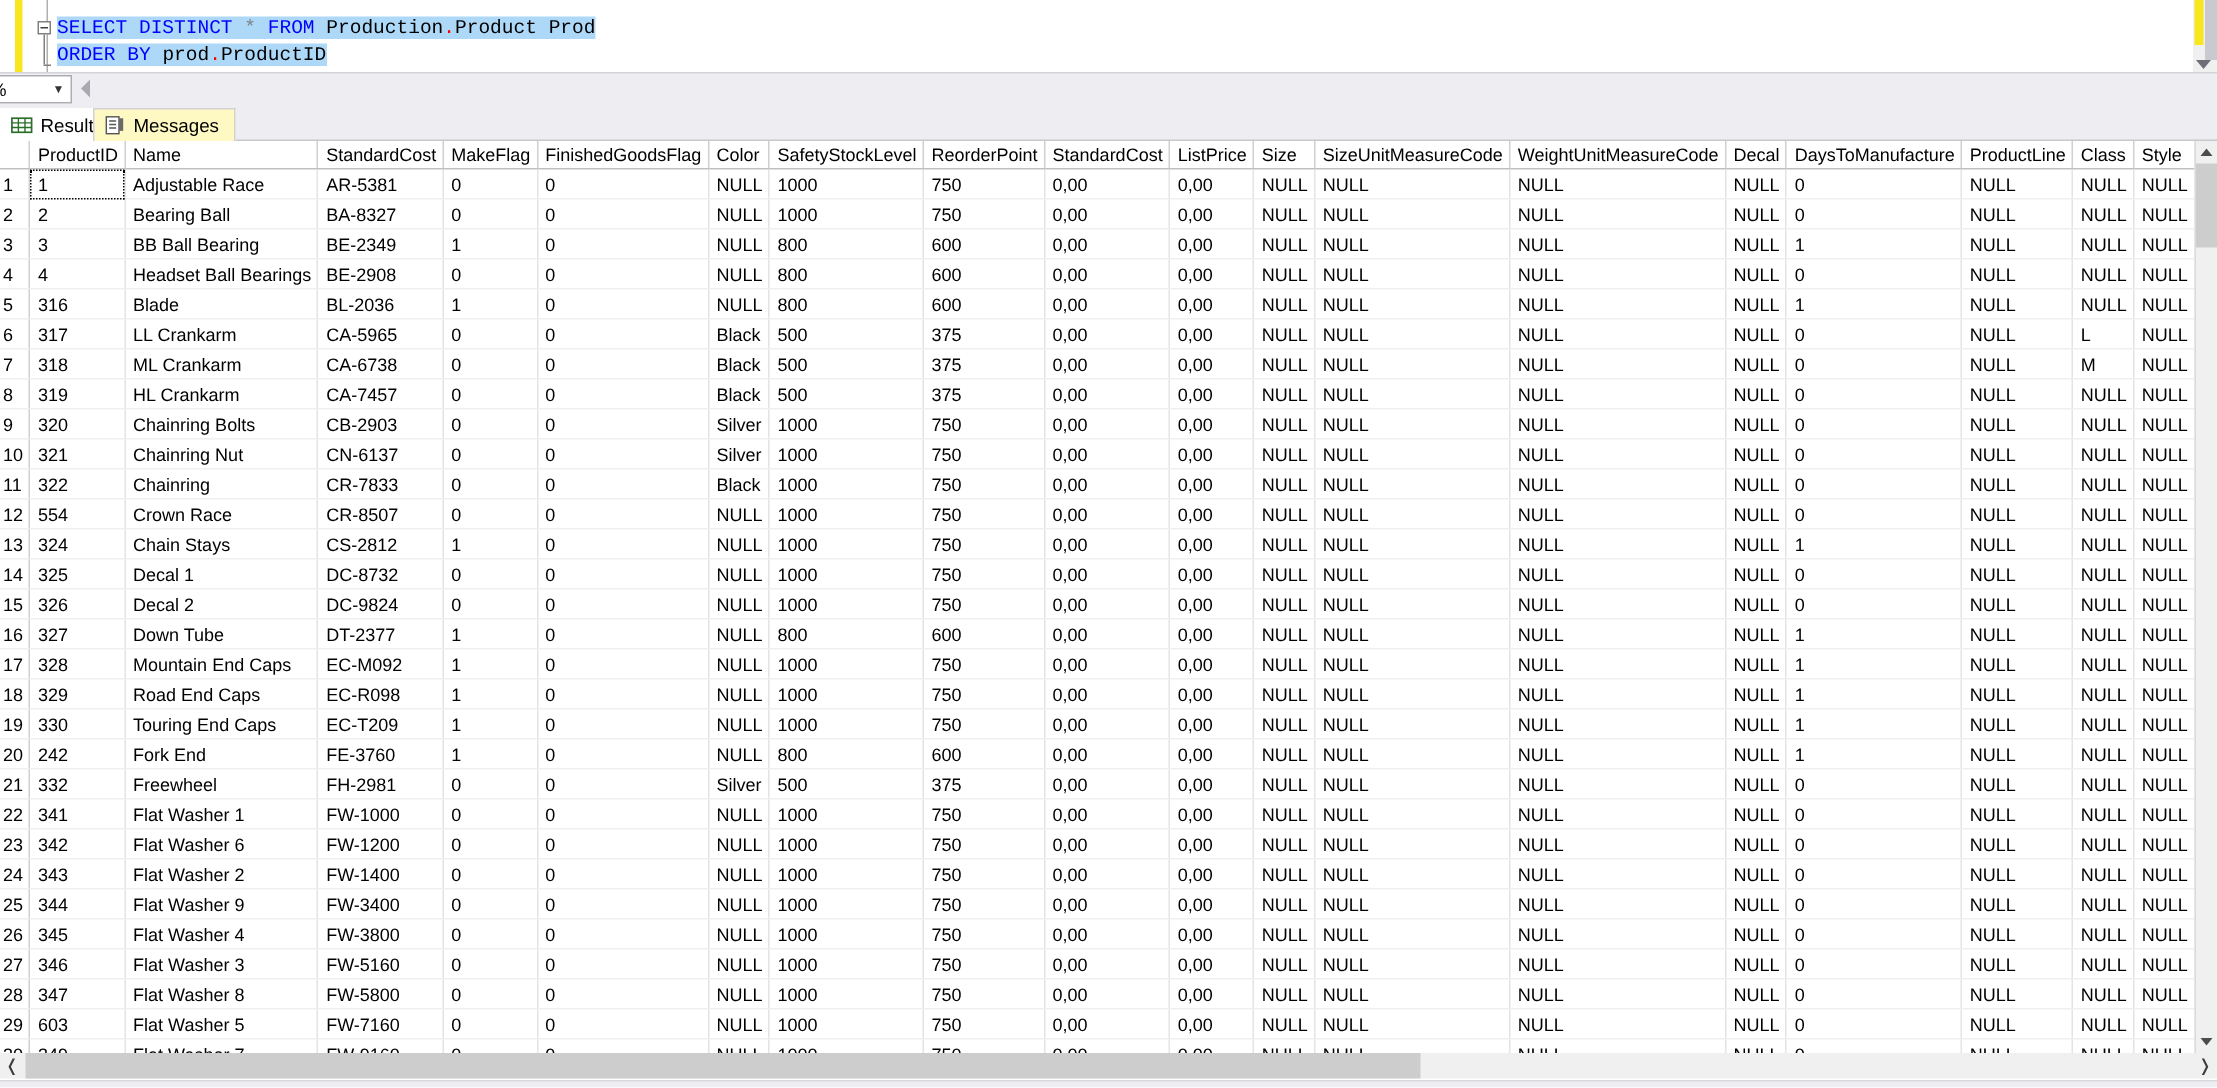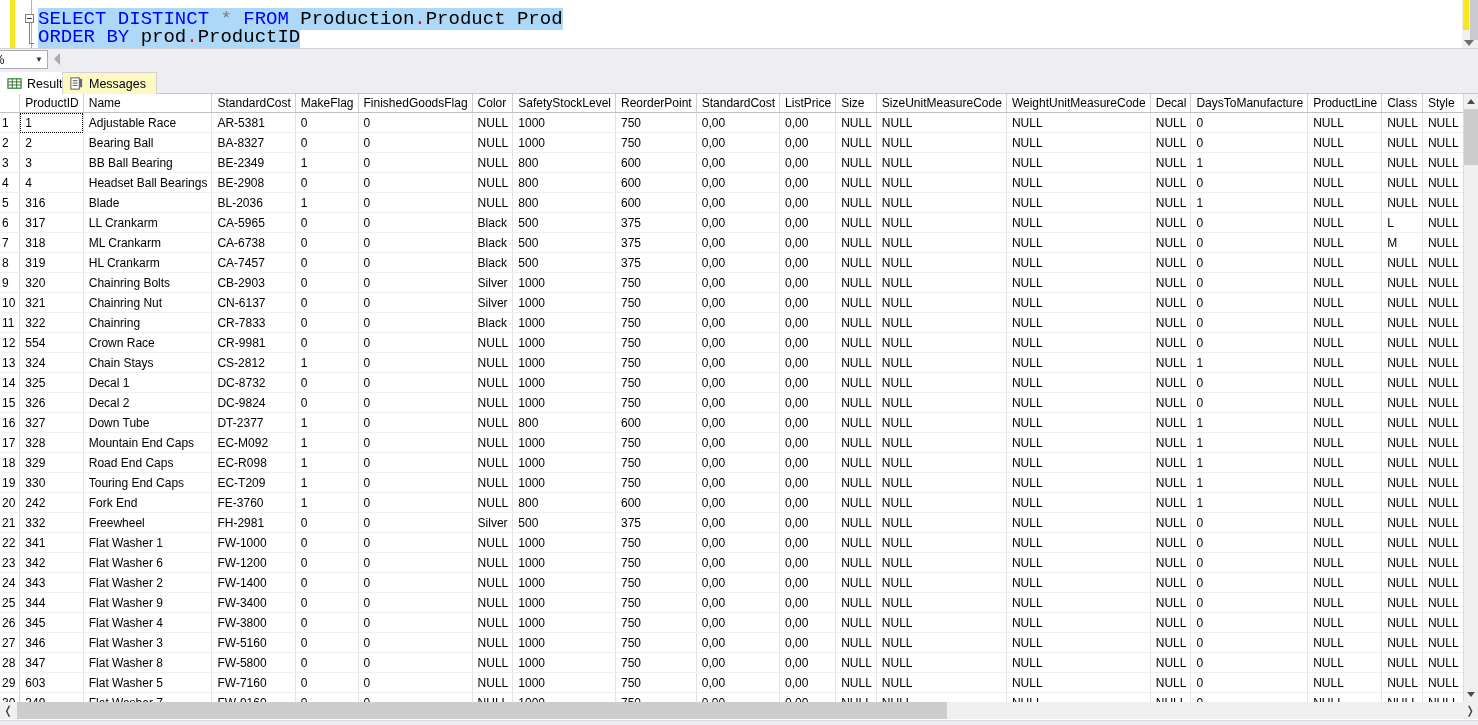--- a/index.html
+++ b/index.html
@@ -44,21 +44,21 @@
     background: #808080;
   }
   .outline-stem::after {
     content: "";
     position: absolute; left: 0; top: 20px; width: 5px; height: 1px;
     background: #808080;
   }
   .code-area {
     position: absolute; left: 38px; top: 10px;
     font-family: "Liberation Mono", "DejaVu Sans Mono", monospace;
-    font-size: 19px;
+    font-size: 13px;
     line-height: 18px;
     white-space: pre;
   }
   .code-line { height: 18px; }
   .sel { background: #add8f7; }
   .kw { color: #0000ff; }
   .op { color: #808080; }
   .ident { color: #000000; }
   .punct { color: #ff0000; }
 
@@ -564,21 +564,21 @@
             <td class="null-cell">NULL</td>
             <td class="">0</td>
             <td class="null-cell">NULL</td>
             <td class="null-cell">NULL</td>
             <td class="null-cell">NULL</td>
           </tr>
           <tr>
             <td class="rownum">12</td>
             <td class="">554</td>
             <td class="">Crown Race</td>
-            <td class="">CR-9981</td>
+            <td class="">CR-8507</td>
             <td class="">0</td>
             <td class="">0</td>
             <td class="null-cell">NULL</td>
             <td class="">1000</td>
             <td class="">750</td>
             <td class="">0,00</td>
             <td class="">0,00</td>
             <td class="null-cell">NULL</td>
             <td class="null-cell">NULL</td>
             <td class="null-cell">NULL</td>

